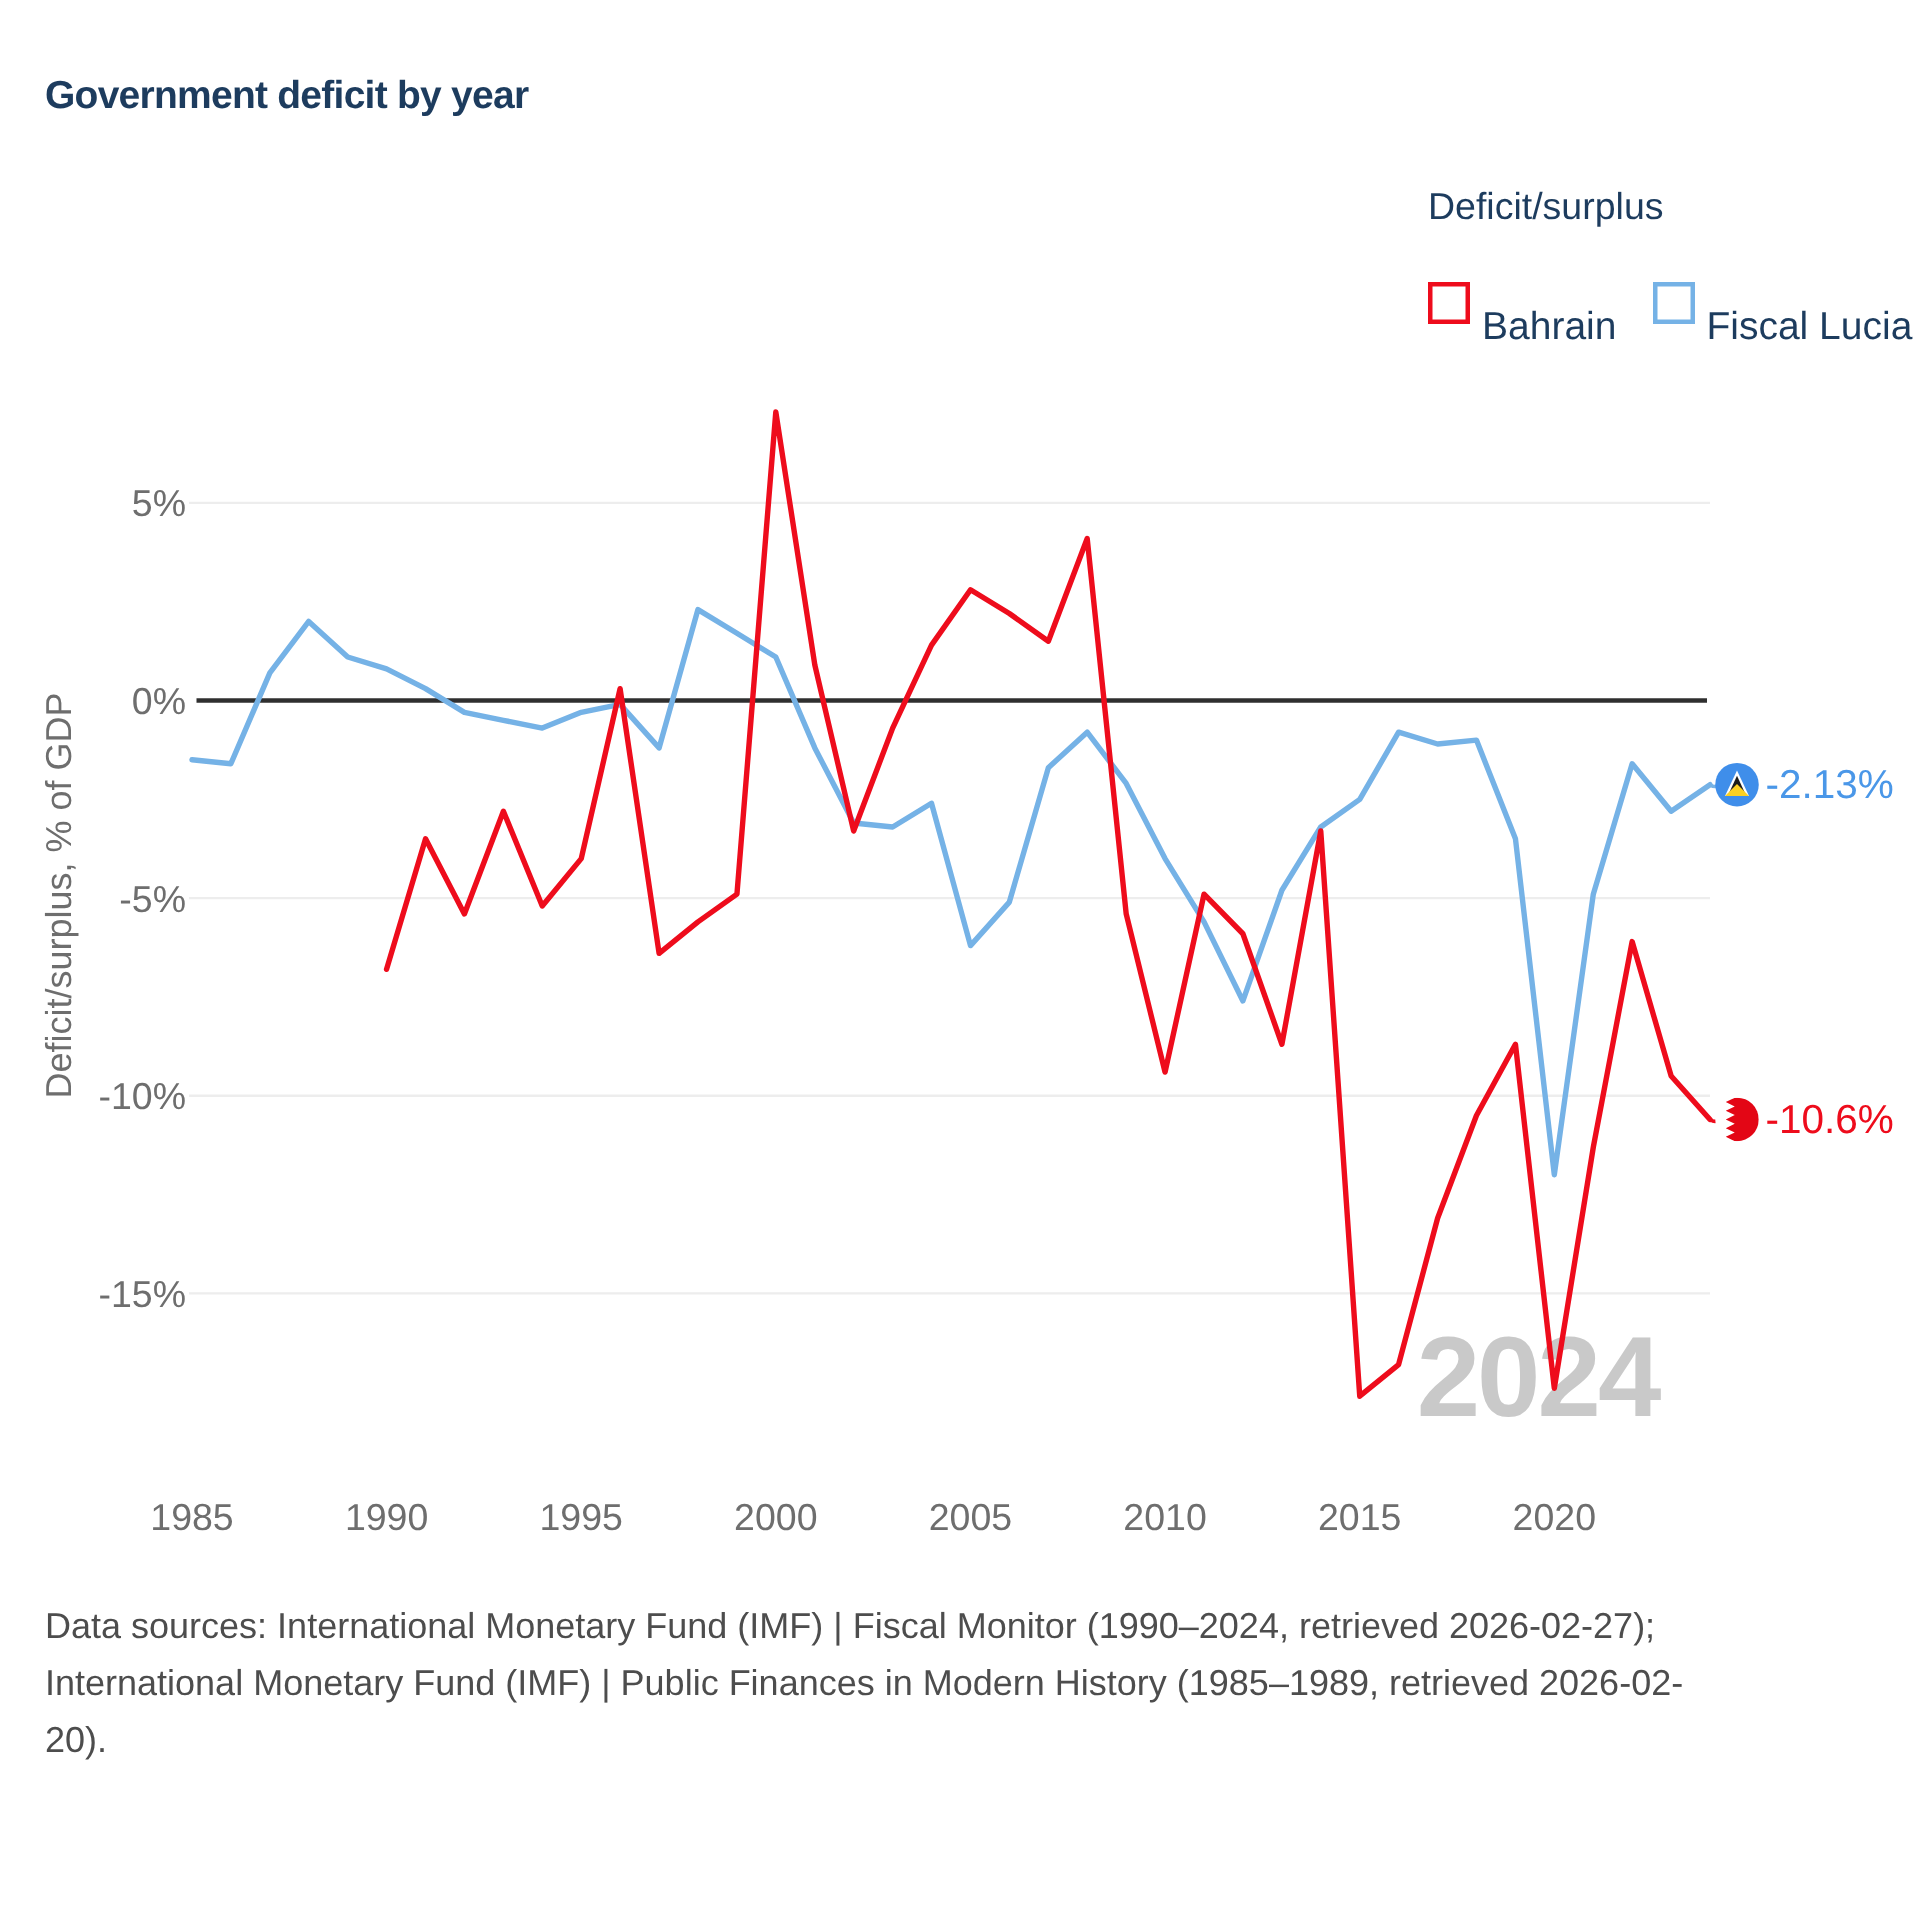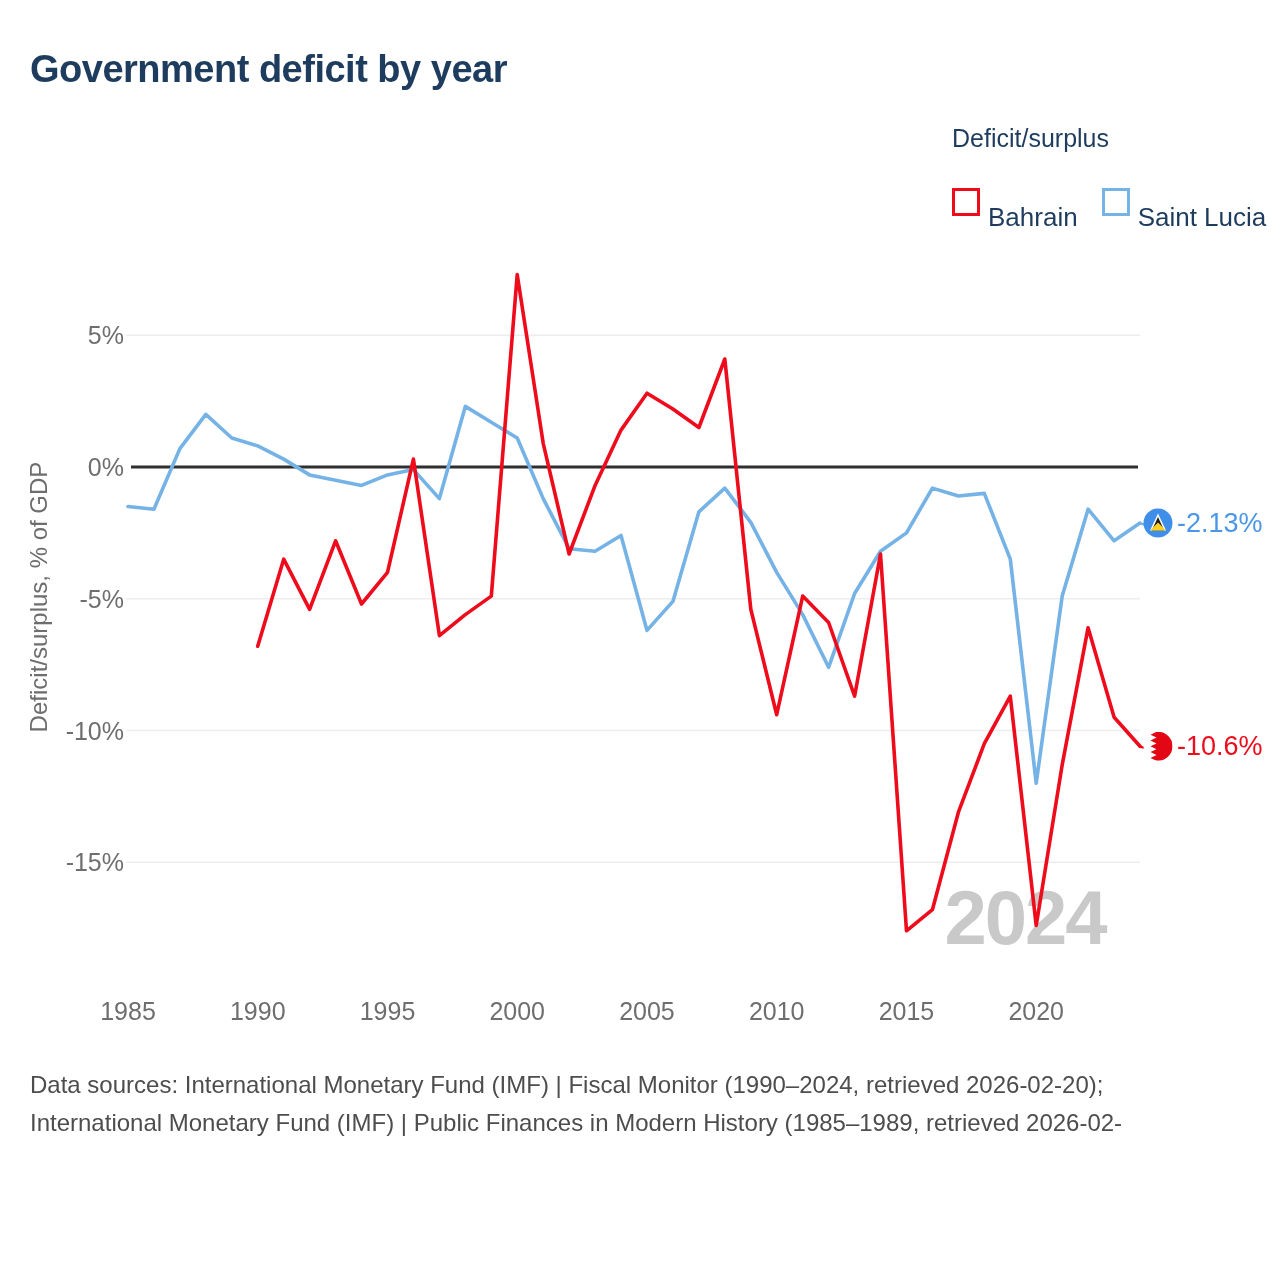--- a/index.html
+++ b/index.html
@@ -2,21 +2,21 @@
 <html><head>
 <meta charset="utf-8">
 <style>
   html,body{margin:0;padding:0;}
   body{
     width:1280px;height:1280px;position:relative;background:#ffffff;
     font-family:"Liberation Sans","DejaVu Sans",sans-serif;overflow:hidden;
   }
   .page-title{
     position:absolute;left:30px;top:48px;margin:0;
-    font-size:38px;font-weight:700;color:#1d3c5e;letter-spacing:-0.5px;
+    font-size:26px;font-weight:700;color:#1d3c5e;letter-spacing:-0.5px;
   }
   .legend{position:absolute;left:952px;top:124px;color:#1d3c5e;}
   .legend-title{font-size:25px;margin-bottom:17px;}
   .legend-items{display:flex;align-items:center;font-size:26px;}
   .swatch{
     display:inline-block;width:22px;height:22px;background:#fff;
     border:3px solid #000;margin-right:8px;flex:0 0 auto;
   }
   .swatch.red{border-color:#ee0c1c;}
   .swatch.blue{border-color:#75b2e6;}
@@ -29,21 +29,21 @@
 <body>
 
 <h1 class="page-title">Government deficit by year</h1>
 
 <div class="legend">
   <div class="legend-title">Deficit/surplus</div>
   <div class="legend-items">
     <span class="swatch red"></span>
     <span class="legend-item-label">Bahrain</span>
     <span class="swatch blue"></span>
-    <span class="legend-item-label">Saint Lucia</span>
+    <span class="legend-item-label">Fiscal Lucia</span>
   </div>
 </div>
 
 <svg id="plot" width="1280" height="1280" viewBox="0 0 1280 1280" xmlns="http://www.w3.org/2000/svg">
   <g id="grid-lines">
       <line x1="126" x2="1140" y1="335.25" y2="335.25" stroke="#ededed" stroke-width="1.6"></line>
       <line x1="126" x2="1140" y1="598.75" y2="598.75" stroke="#ededed" stroke-width="1.6"></line>
       <line x1="126" x2="1140" y1="730.5" y2="730.5" stroke="#ededed" stroke-width="1.6"></line>
       <line x1="126" x2="1140" y1="862.25" y2="862.25" stroke="#ededed" stroke-width="1.6"></line>
     </g>
@@ -88,15 +88,16 @@
         <circle cx="0" cy="0" r="14.5" fill="#3f8eea"></circle>
         <path d="M 0 -9.5 L 8 7.5 L -8 7.5 Z" fill="#ffffff"></path>
         <path d="M 0 -6 L 6.2 7.5 L -6.2 7.5 Z" fill="#1b1b1b"></path>
         <path d="M 0 -0.5 L 8 7.5 L -8 7.5 Z" fill="#fcd022"></path>
         <text x="19" y="9" font-size="27" fill="#4a97e8">-2.13%</text>
       </g>
     </g>
 </svg>
 
 <div class="footer" style="top:1066px">
-  <div>Data sources: International Monetary Fund (IMF) | Fiscal Monitor (1990–2024, retrieved 2026-02-20);</div>
+  <div>Data sources: International Monetary Fund (IMF) | Fiscal Monitor (1990–2024, retrieved 2026-02-27);</div>
   <div>International Monetary Fund (IMF) | Public Finances in Modern History (1985–1989, retrieved 2026-02-</div>
+  <div>20).</div>
 </div>
 
 </body></html>

